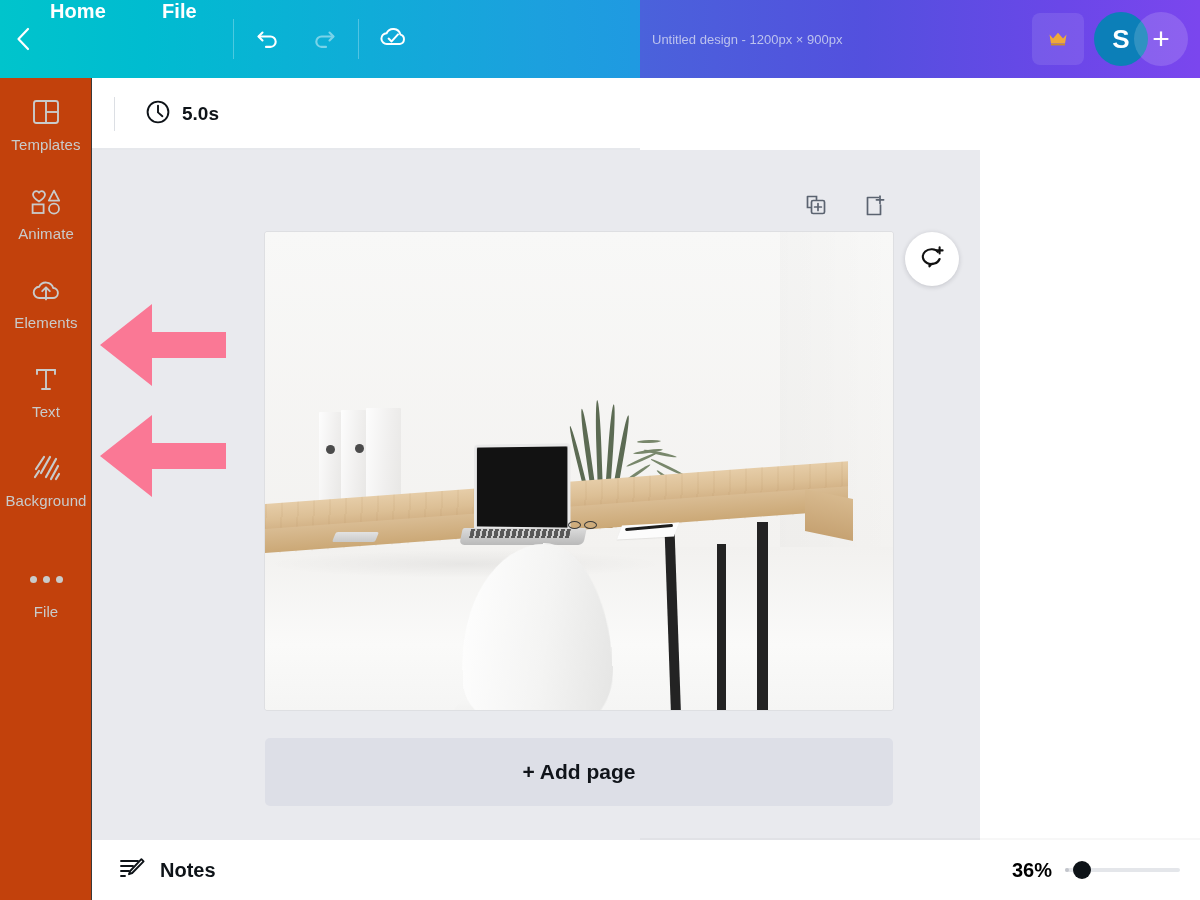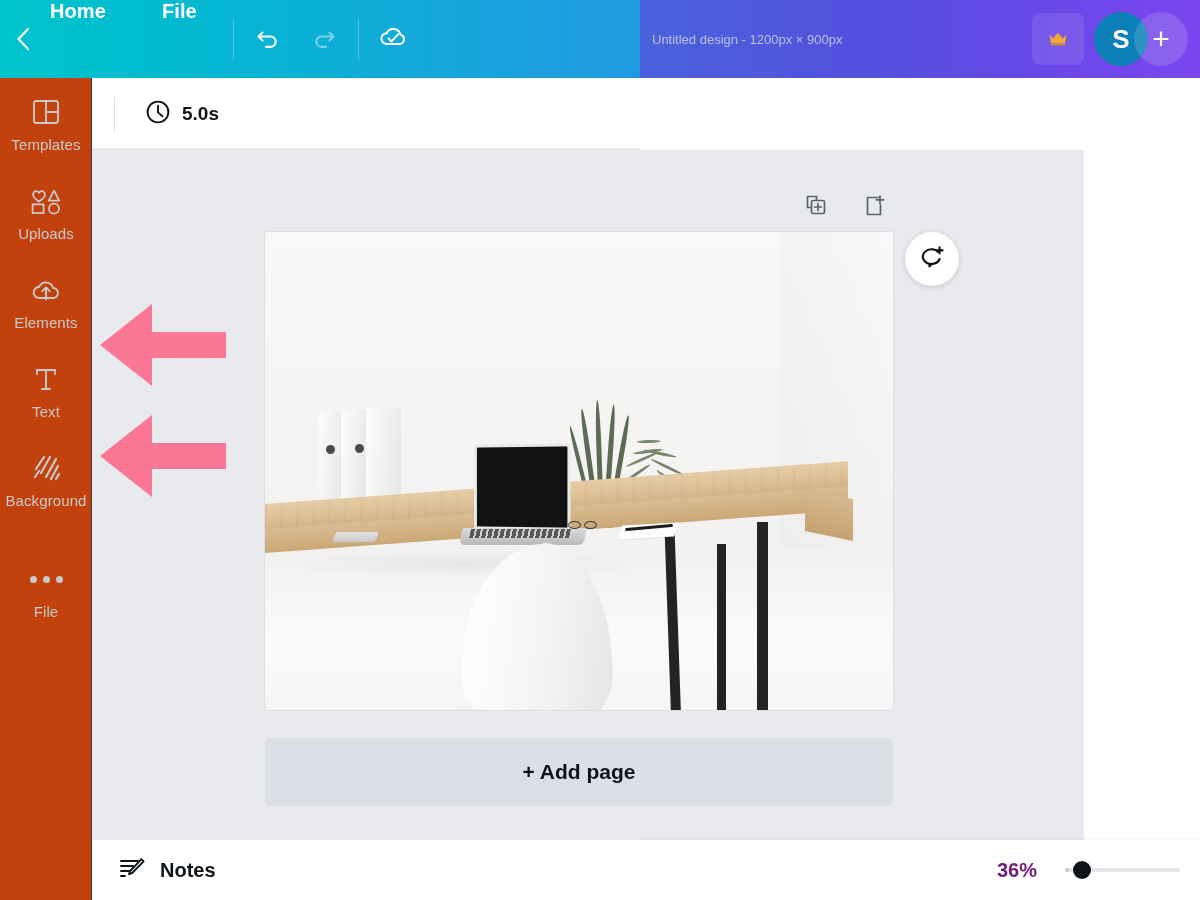--- a/index.html
+++ b/index.html
@@ -196,21 +196,21 @@
     left: 92px; top: 148px;
     width: 548px; height: 2px;
     background: #E6E8EC;
     z-index: 11;
   }
 
   
   .canvas-area {
     position: absolute;
     left: 92px; top: 150px;
-    width: 992px; height: 690px;
+    width: 888px; height: 690px;
     background: #E9EAEE;
     z-index: 5;
   }
   .page-actions {
     position: absolute;
     left: 710px; top: 42px;
     display: flex;
     gap: 30px;
     align-items: center;
   }
@@ -389,22 +389,22 @@
     z-index: 12;
   }
   .notes {
     display: flex; align-items: center; gap: 14px;
     margin-left: 26px;
     cursor: pointer;
   }
   .notes-label { font-size: 20px; font-weight: bold; color: #0E1318; }
   .bb-spacer { flex: 1; }
   .zoom-pct {
-    font-size: 20px; font-weight: bold; color: #701a75;
-    margin-right: 28px;
+    font-size: 20px; font-weight: bold; color: #000000;
+    margin-right: 13px;
   }
   .zoom-slider {
     position: relative;
     width: 115px; height: 22px;
     margin-right: 20px;
     display: flex; align-items: center;
     cursor: pointer;
   }
   .zs-track {
     position: absolute; left: 0; right: 0; top: 9px;
@@ -522,21 +522,21 @@
     <div class="side-item">
       <span class="side-ico">
         <svg width="34" height="30" viewBox="0 0 34 30" aria-hidden="true">
           <path d="M4 8.6 c0-2.1 1.7-3.4 3.3-3.4 1.2 0 2.1.6 2.7 1.5 .6-.9 1.5-1.5 2.7-1.5
                    1.6 0 3.3 1.3 3.3 3.4 0 3.2-6 7-6 7 S4 11.8 4 8.6 Z" fill="none" stroke="#C9CBCB" stroke-width="1.8" stroke-linejoin="round"></path>
           <path d="M25 4.6 L30.2 14.6 L19.8 14.6 Z" fill="none" stroke="#C9CBCB" stroke-width="1.8" stroke-linejoin="round"></path>
           <rect x="3.6" y="18.4" width="11" height="8.6" fill="none" stroke="#C9CBCB" stroke-width="1.8"></rect>
           <circle cx="25" cy="22.7" r="5" fill="none" stroke="#C9CBCB" stroke-width="1.8"></circle>
         </svg>
       </span>
-      <span class="side-label">Uploads</span>
+      <span class="side-label">Animate</span>
     </div>
 
     <div class="side-item">
       <span class="side-ico">
         <svg width="34" height="30" viewBox="0 0 34 30" aria-hidden="true">
           <path d="M10.5 23 a5.6 5.6 0 0 1 -.4 -11.2 A7.6 7.6 0 0 1 24.2 13
                    a5 5 0 0 1 -.6 10 Z" fill="none" stroke="#C9CBCB" stroke-width="1.9" stroke-linejoin="round"></path>
           <line x1="17" y1="24.4" x2="17" y2="12.6" stroke="#C9CBCB" stroke-width="1.9" stroke-linecap="round"></line>
           <path d="M13.2 16.2 L17 12.4 L20.8 16.2" fill="none" stroke="#C9CBCB" stroke-width="1.9" stroke-linecap="round" stroke-linejoin="round"></path>
         </svg>

